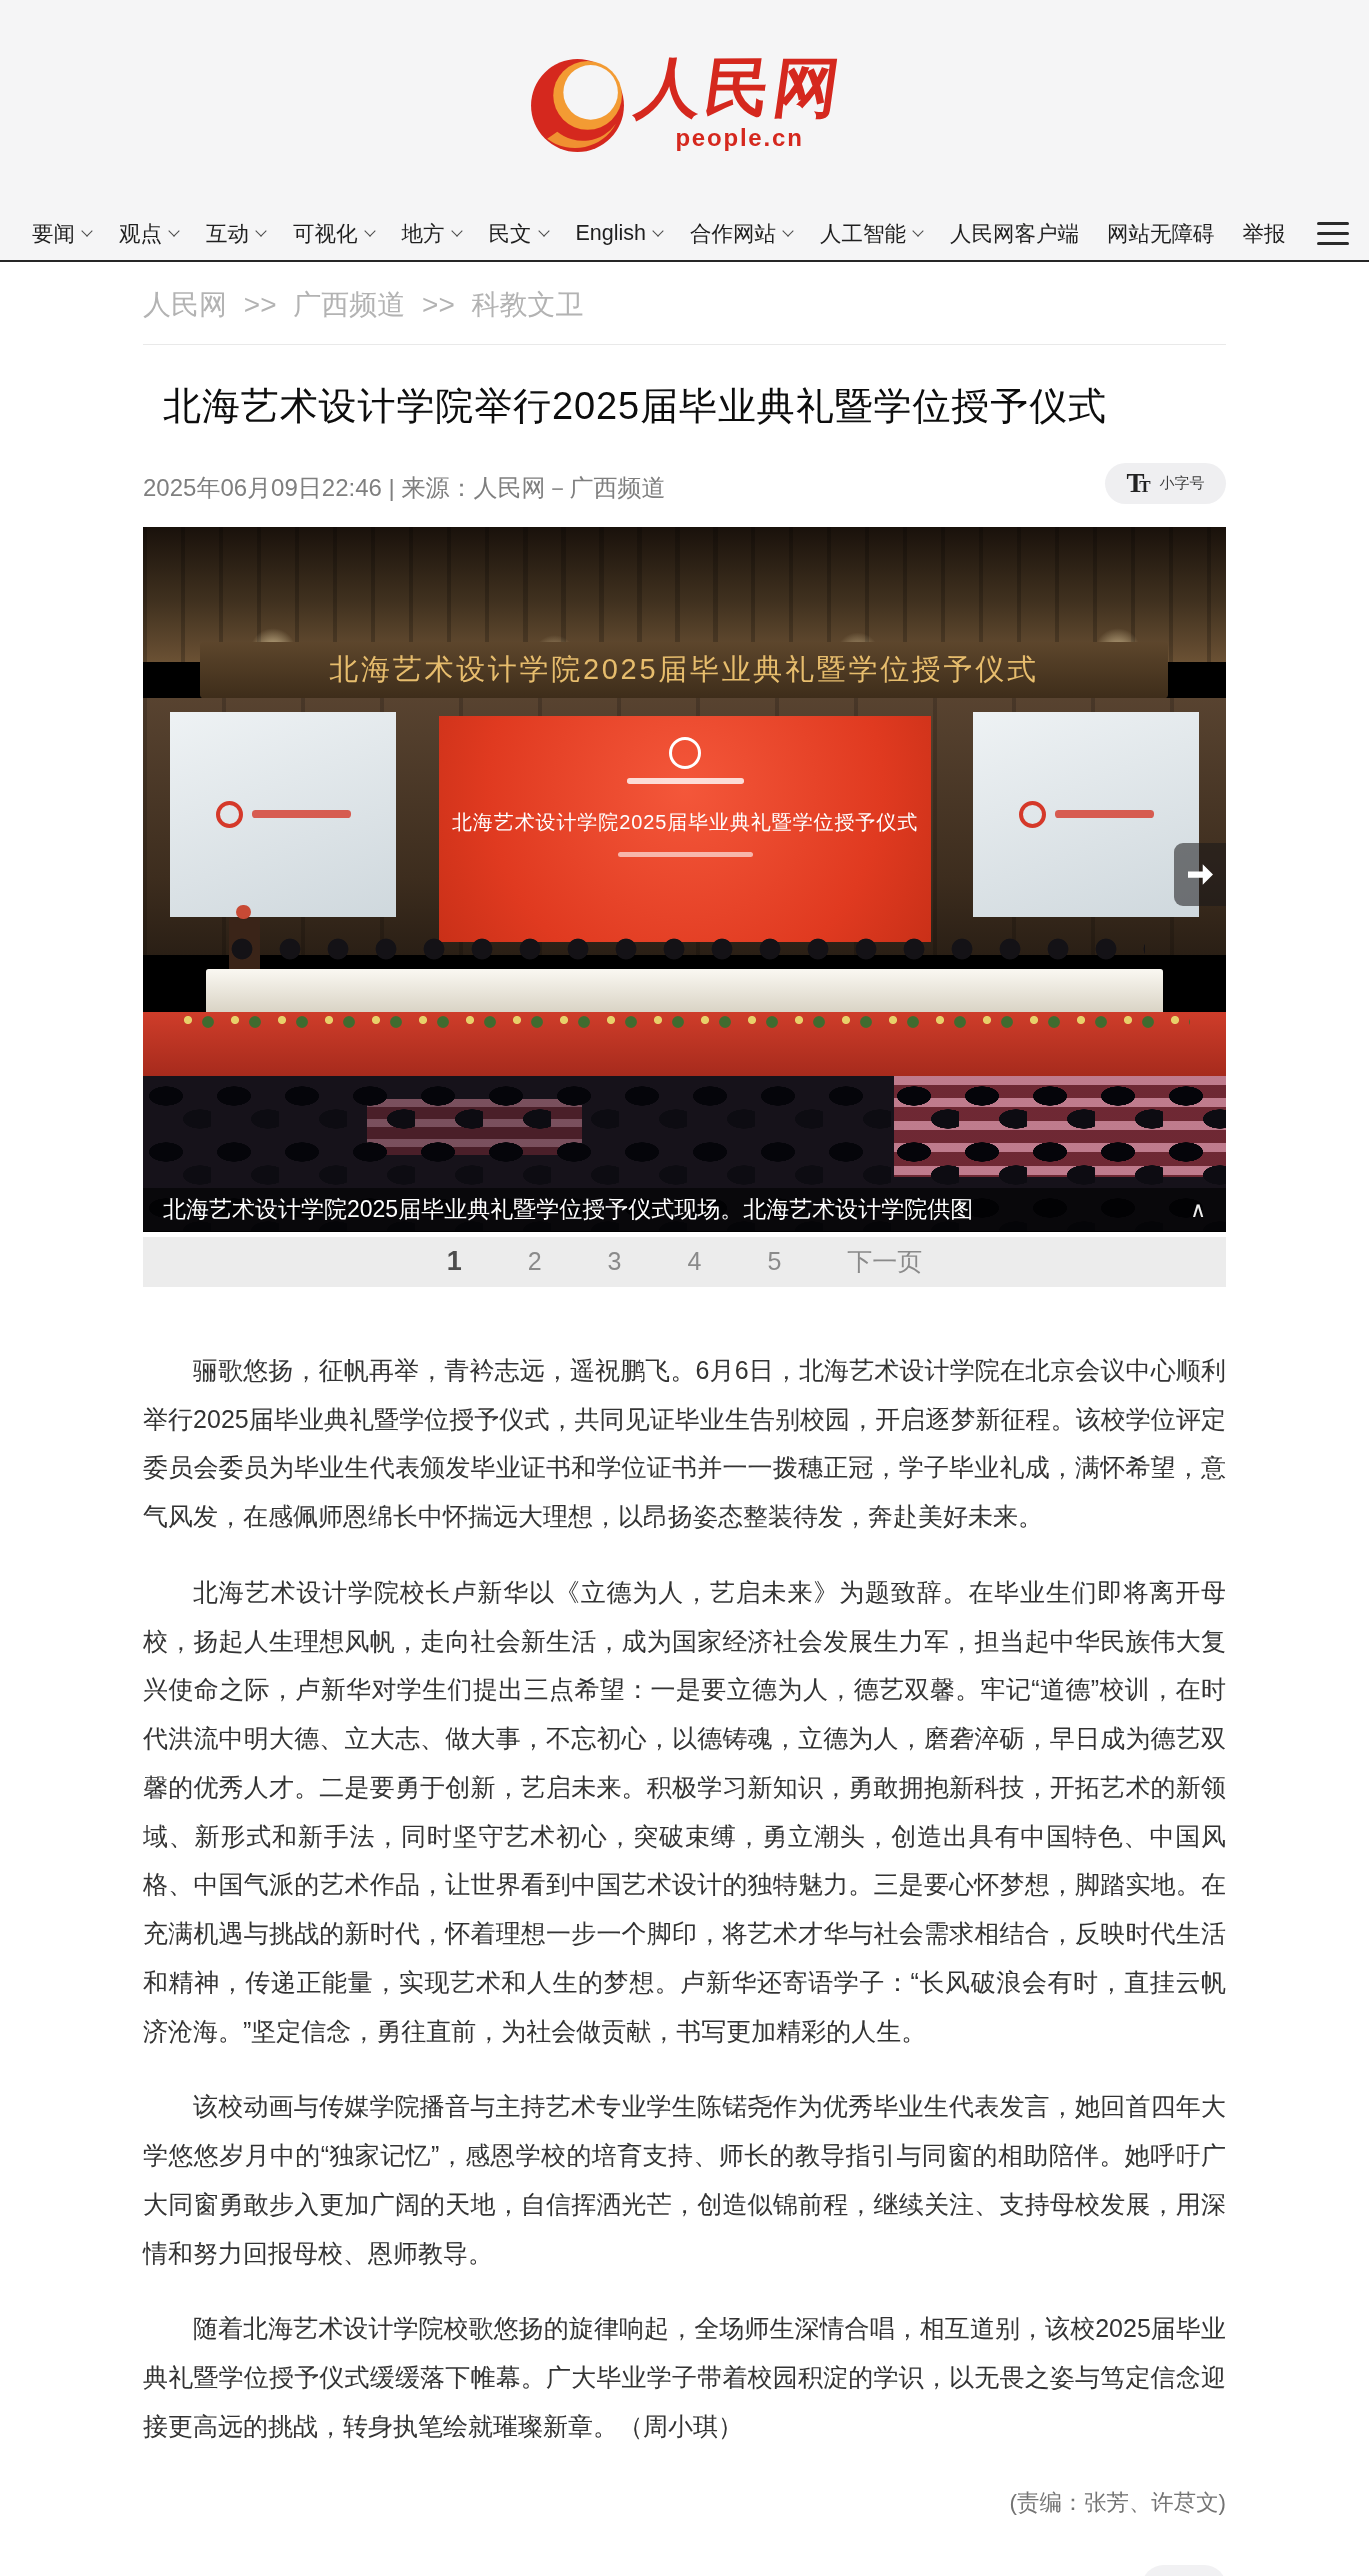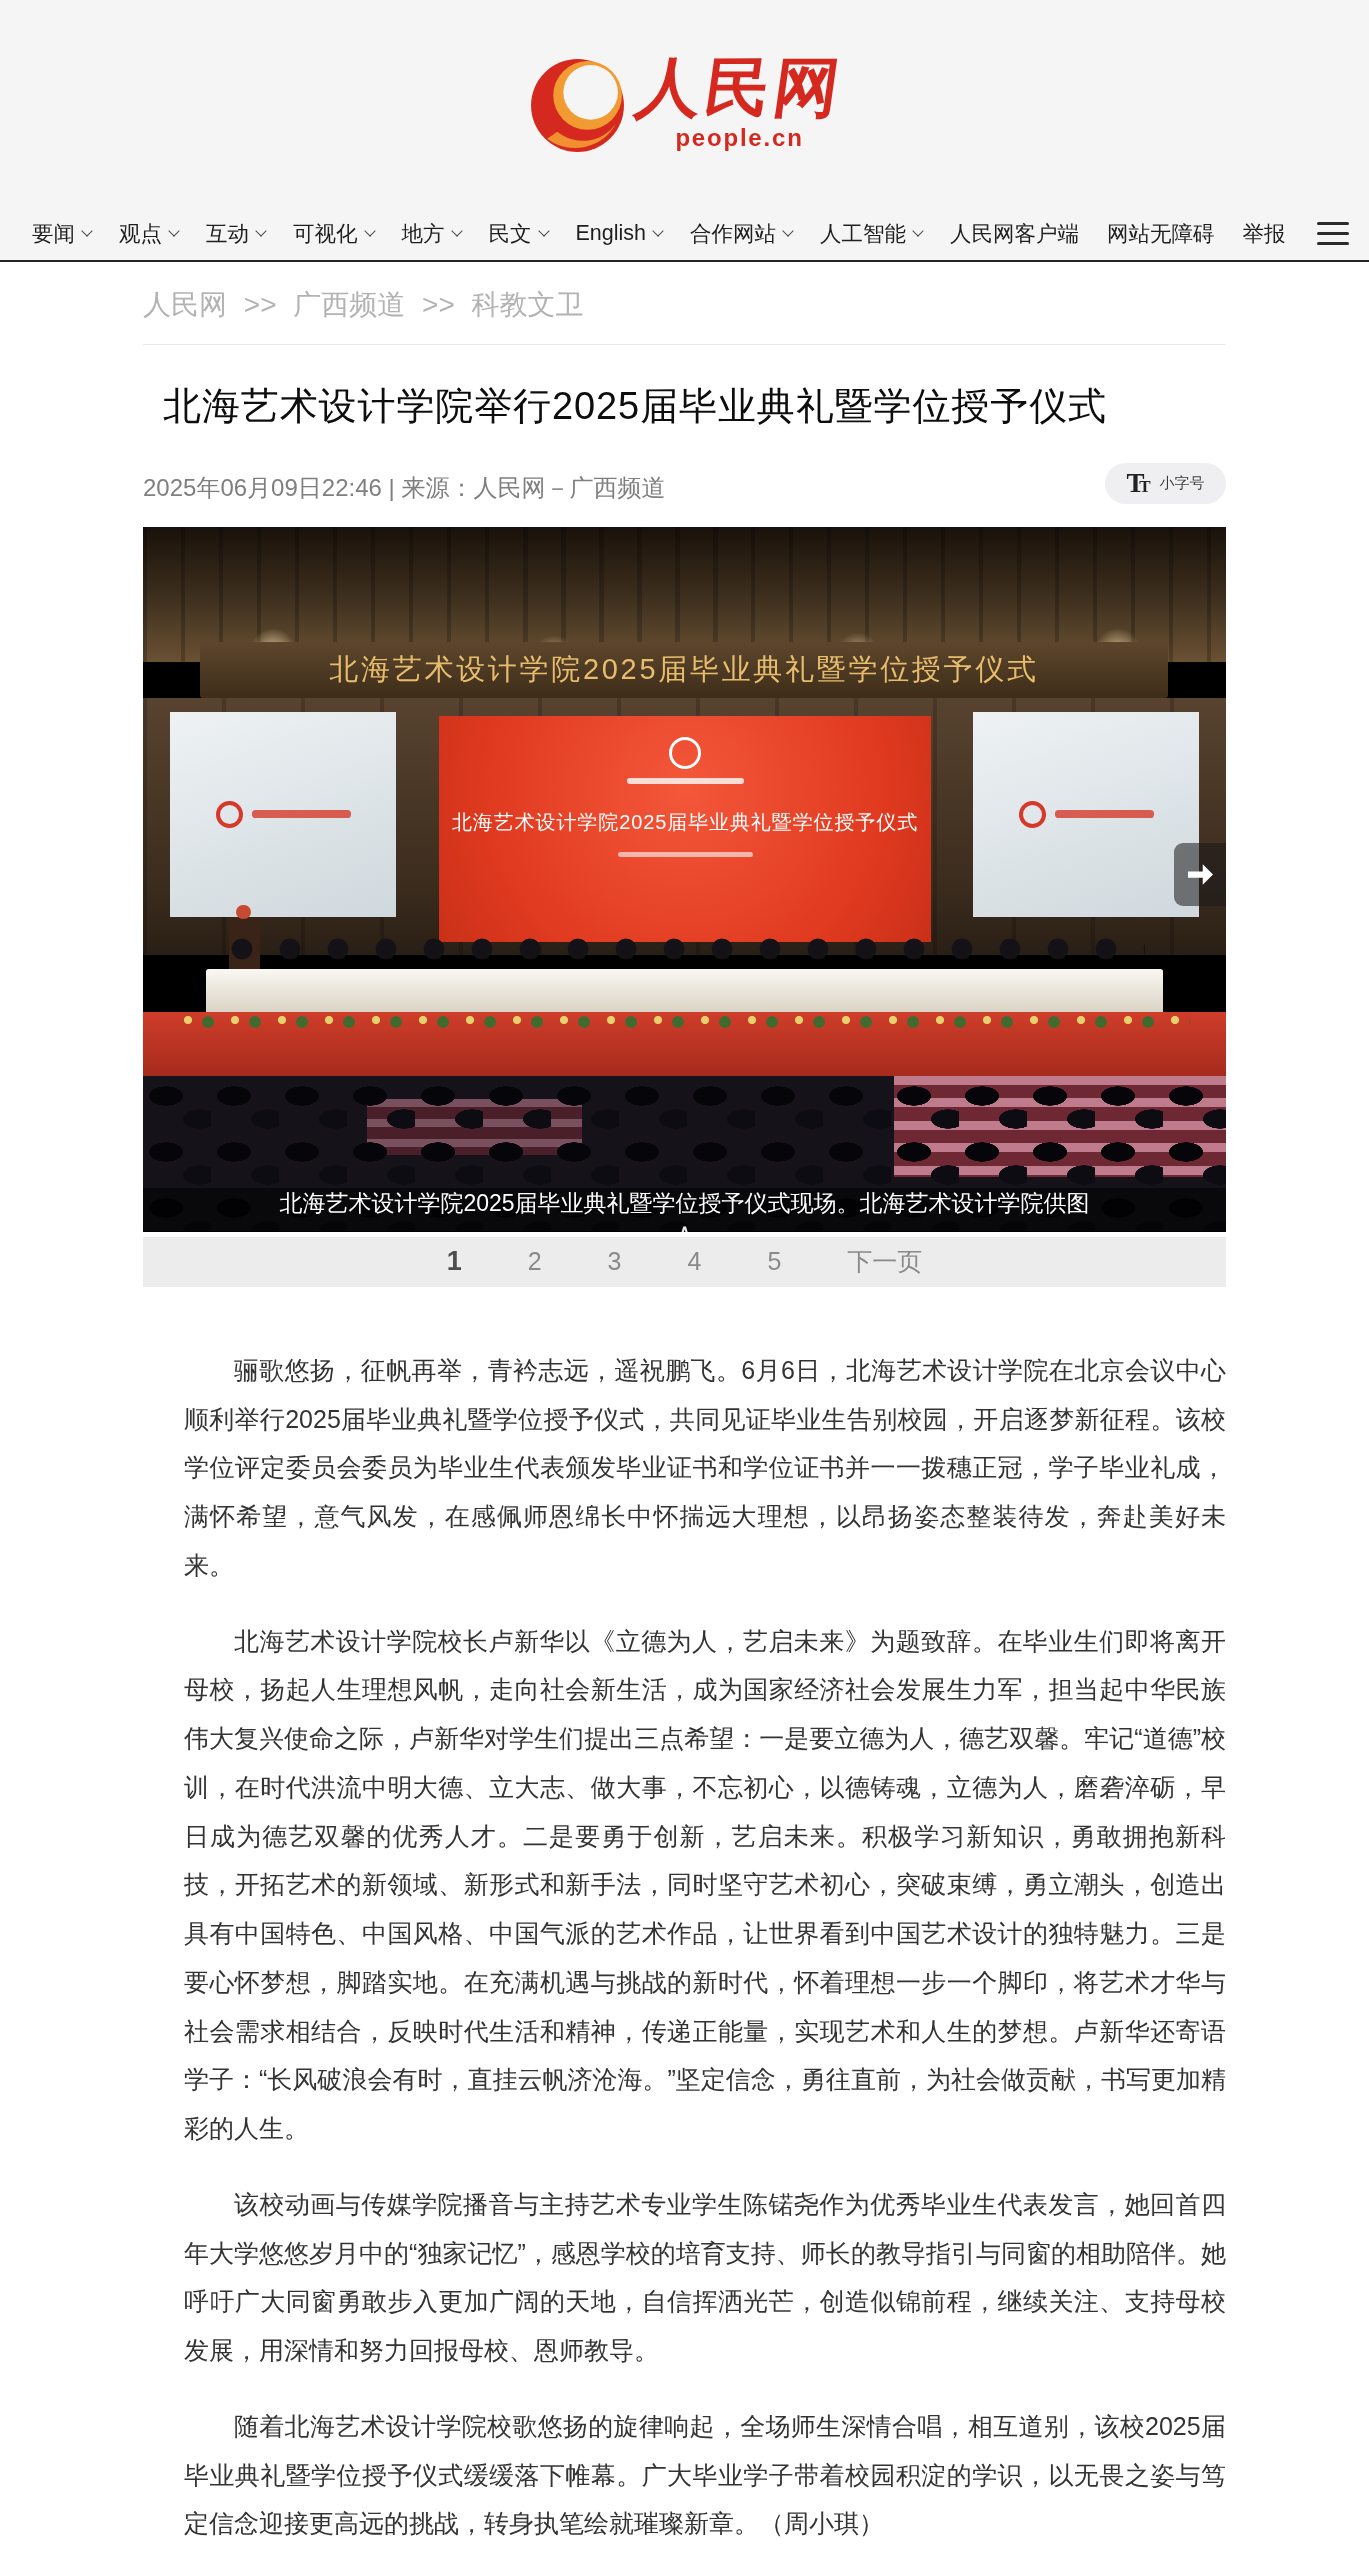--- a/index.html
+++ b/index.html
@@ -89,35 +89,35 @@
     background:repeating-linear-gradient(180deg, #dd8ea1 0 9px, #7e2c38 9px 22.4px); }
   .h-seats-m { position:absolute; left:224px; top:23px; width:215px; height:56px; opacity:.5;
     background:repeating-linear-gradient(180deg, #dd8ea1 0 8px, #7e2c38 8px 20px); }
   .h-caps { position:absolute; inset:0;
     background-image:
       radial-gradient(ellipse 27px 15.3px at 23px 20px, #05050a 62%, rgba(0,0,0,0) 64%),
       radial-gradient(ellipse 27px 15.3px at 57px 43px, #0d0c12 62%, rgba(0,0,0,0) 64%);
     background-size:68px 56px; }
   .hero-caption { position:absolute; left:0; bottom:0; width:100%; height:44px;
     background:rgba(0,0,0,.55); color:#fff; font-size:23px;
-    display:flex; align-items:center; justify-content:space-between; padding:0 20px;flex-direction:column; }
+    display:flex; align-items:center; justify-content:space-between; padding:0 20px; }
   .cap-caret { font-size:21.5px; color:#eee; cursor:pointer; }
   .hero-next { position:absolute; right:0; top:316px; width:52px; height:63px;
     background:rgba(25,23,25,.55); border-radius:9px 0 0 9px;
     display:flex; align-items:center; justify-content:center; cursor:pointer; }
 
   
   .pager { width:1083px; margin:5.4px auto 0; height:50px; background:#ececec;
     display:flex; align-items:center; justify-content:center; gap:66px;
     font-size:25px; color:#8a8a8a; }
   .pager span { cursor:pointer; }
   .pager .cur { color:#4d4d4d; font-weight:bold; font-size:27px; }
 
   
-  .body-text { margin-top:59px;margin-left:41px; }
+  .body-text { margin-top:59px; }
   .body-text p { font-size:25px; line-height:1.95; color:#333; text-align:justify; text-indent:2em; margin-bottom:27px; }
   .editor { margin-top:36px; text-align:right; font-size:22.4px; color:#737373; }
   .share-row { margin-top:47px; margin-bottom:16px; display:flex; justify-content:flex-end; align-items:center; gap:18px; }
   .share-pill { width:84px; height:43px; background:#f1f1f3; border-radius:21.5px;
     display:flex; align-items:center; justify-content:center; cursor:pointer; }
 </style>
 </head>
 <body>
 
 <div class="page">

